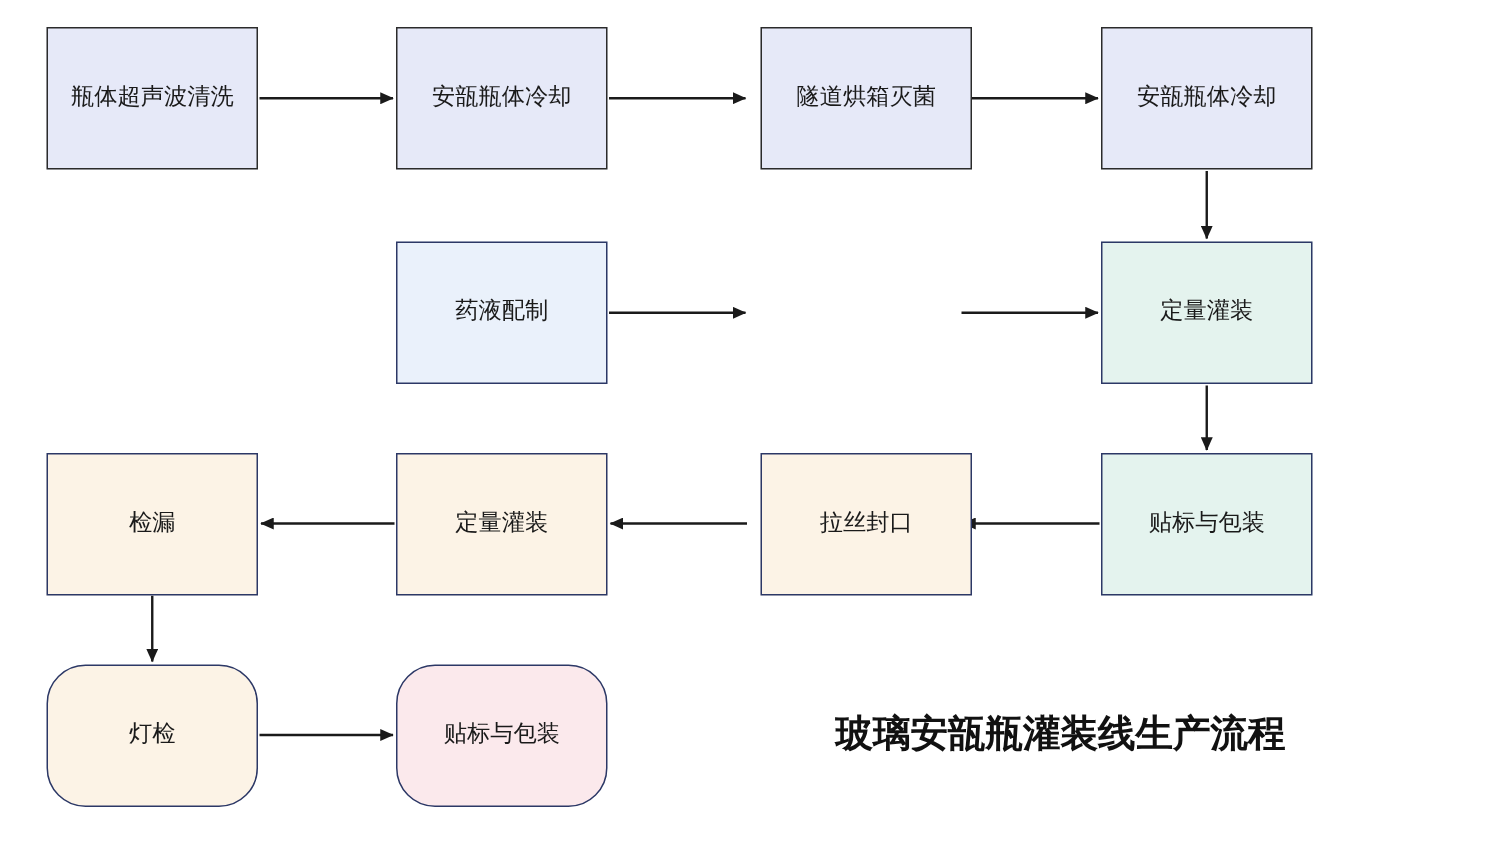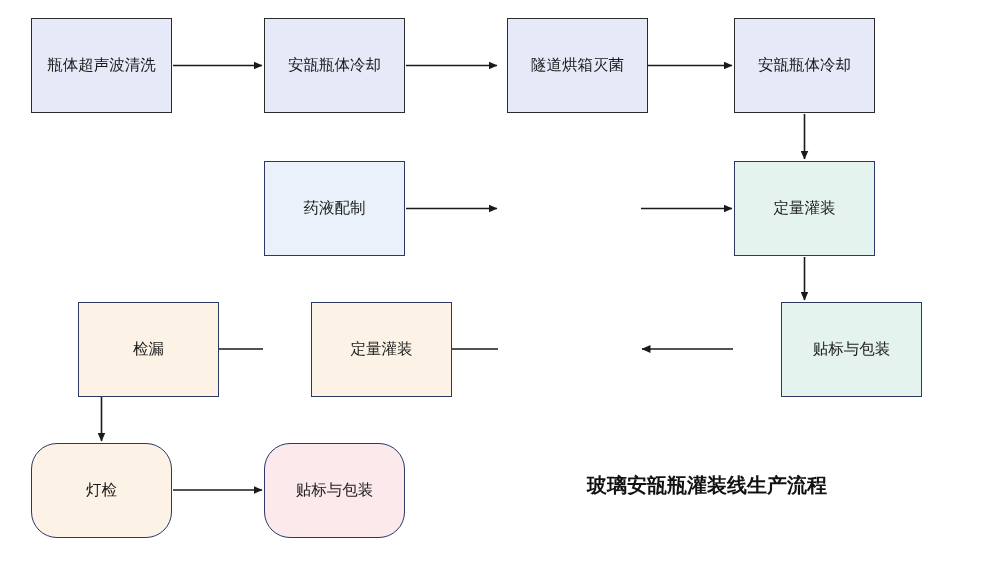--- a/index.html
+++ b/index.html
@@ -38,27 +38,27 @@
   }
   .node span { display: block; line-height: 1.3; }
   
   .lavender { background: #e6e9f8; border-color: #2b2b2b; }
   .lightblue { background: #eaf1fb; }
   .mint     { background: #e4f3ee; }
   .peach    { background: #fcf3e6; }
   .pink     { background: #fbe9ec; }
   
   .c1 { left: 31px; }  .c2 { left: 264px; } .c3 { left: 507px; } .c4 { left: 734px; }
-  .r1 { top: 18px; }   .r2 { top: 161px; }  .r3 { top: 302px; margin-left: 47px; }  .r4 { top: 443px; border-radius: 26px; }
+  .r1 { top: 18px; }   .r2 { top: 161px; }  .r3 { top: 302px; }  .r4 { top: 443px; border-radius: 26px; }
   #title {
     position: absolute;
     left: 707px;
     top: 472px;
     transform: translateX(-50%);
-    font-size: 20px;
+    font-size: 25px;
     font-weight: bold;
     color: #111111;
     white-space: nowrap;
   }
 </style>
 </head>
 <body>
 
 <div id="canvas">
 
@@ -108,20 +108,23 @@
   <div class="node mint c4 r2">
     <span>定量灌装</span>
   </div>
 
   <div class="node peach c1 r3">
     <span>检漏</span>
   </div>
   <div class="node peach c2 r3">
     <span>定量灌装</span>
   </div>
+  <div class="node peach c3 r3">
+    <span>拉丝封口</span>
+  </div>
   <div class="node mint c4 r3">
     <span>贴标与包装</span>
   </div>
 
   <div class="node peach c1 r4">
     <span>灯检</span>
   </div>
   <div class="node pink c2 r4">
     <span>贴标与包装</span>
   </div>

